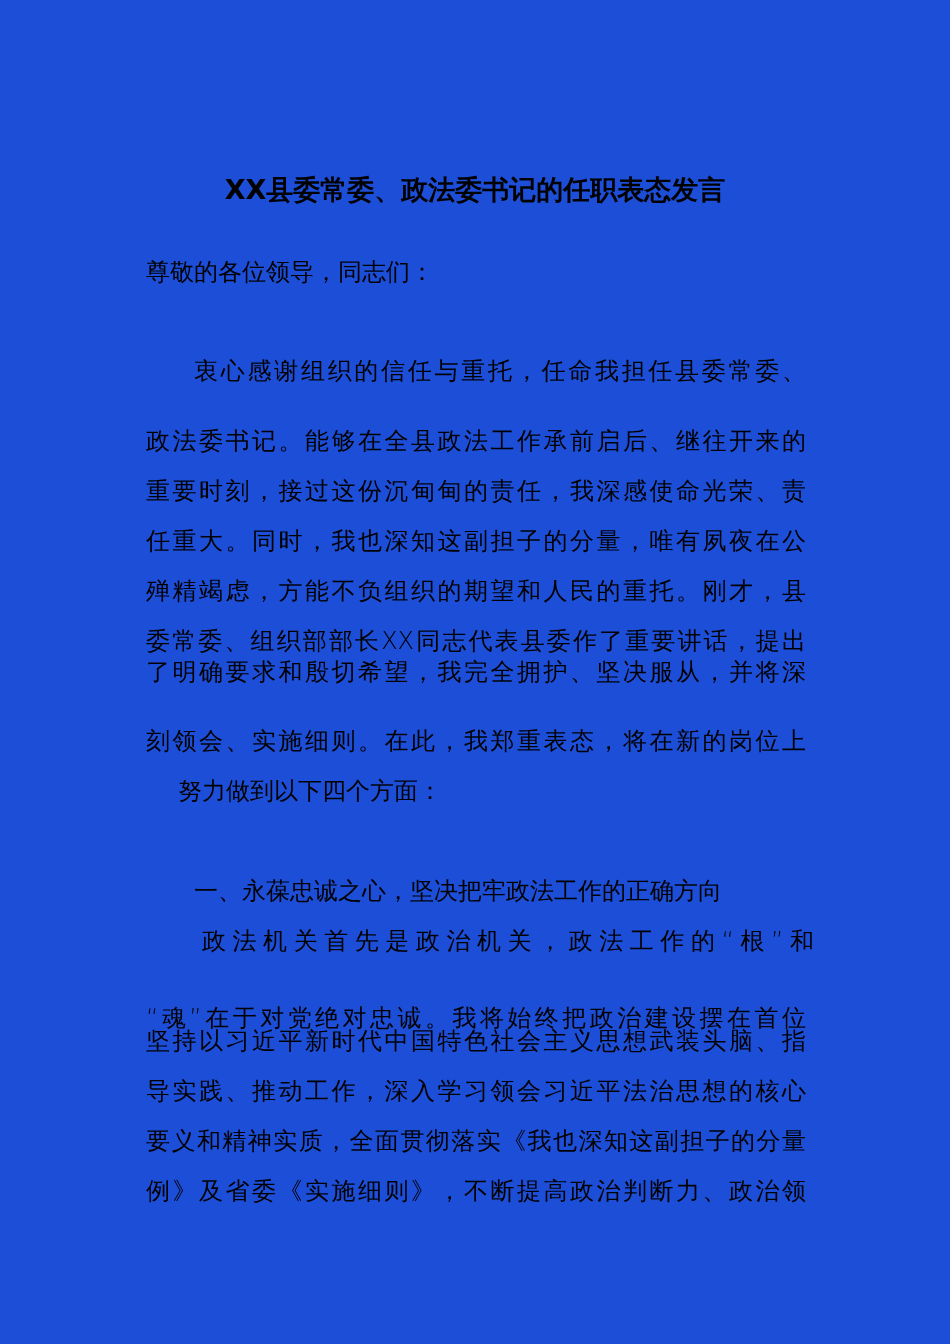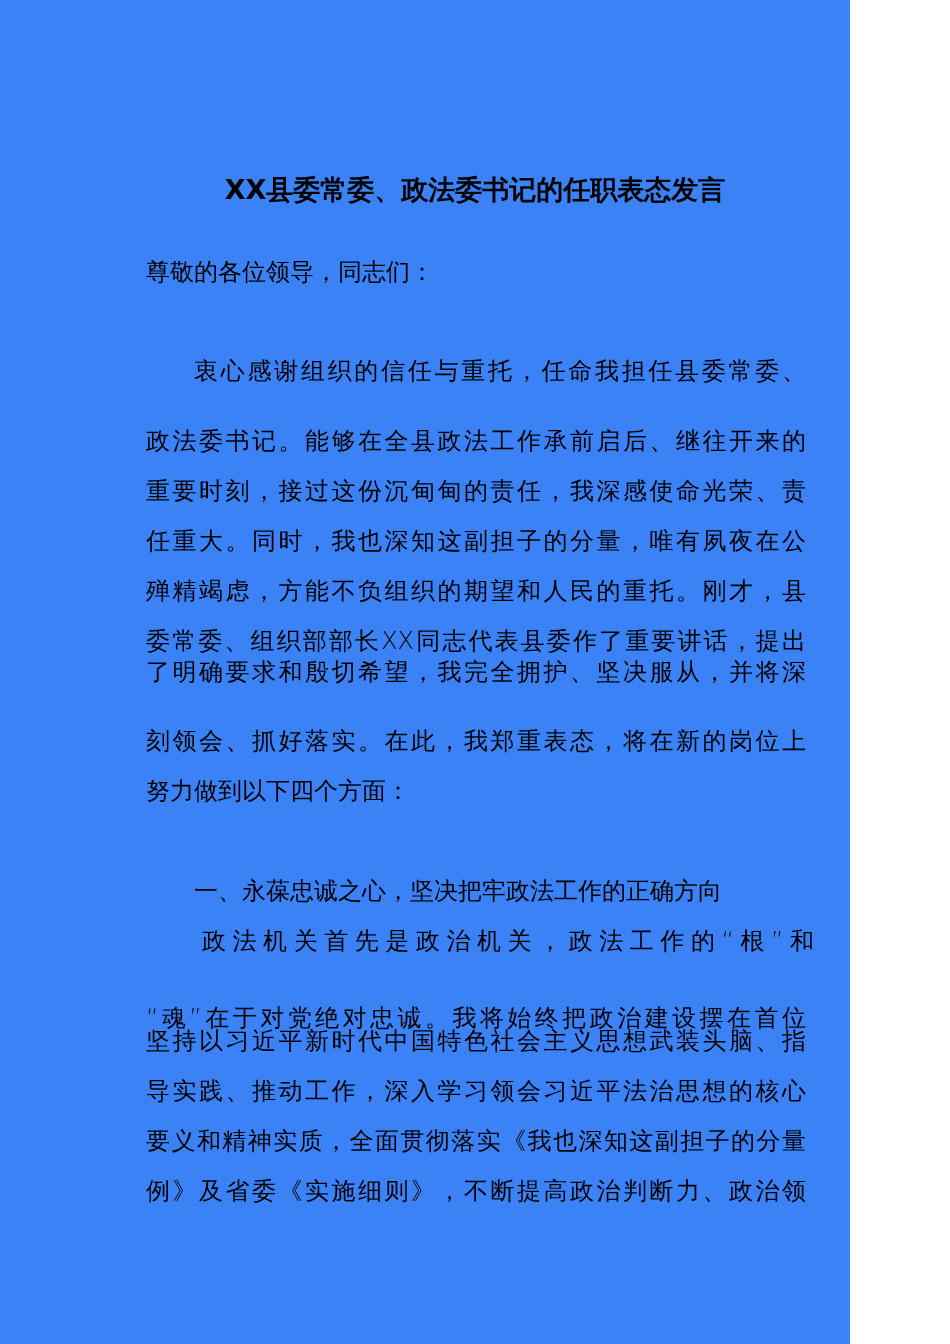--- a/index.html
+++ b/index.html
@@ -12,23 +12,23 @@
       height: 1344px;
       position: relative;
       overflow: hidden;
       font-family: "DejaVu Sans", "Liberation Sans", sans-serif;
       color: #000000;
     }
     .page {
       position: absolute;
       left: 0;
       top: 0;
-      width: 850px;
+      width: 950px;
       height: 1344px;
-      background: #3b82f6;
+      background: #1d4ed8;
     }
     .title {
       position: absolute;
       left: 0;
       width: 950px;
       top: 170px;
       text-align: center;
       font-size: 27px;
       font-weight: bold;
       letter-spacing: 0px;
@@ -79,22 +79,22 @@
   <div class="greeting" style="top:254px;">尊敬的各位领导，同志们：</div>
 
   <div>
     <div class="line indent" style="top:353px;">衷心感谢组织的信任与重托，任命我担任县委常委、</div>
     <div class="line" style="top:423px;">政法委书记。能够在全县政法工作承前启后、继往开来的</div>
     <div class="line" style="top:473px;">重要时刻，接过这份沉甸甸的责任，我深感使命光荣、责</div>
     <div class="line" style="top:523px;">任重大。同时，我也深知这副担子的分量，唯有夙夜在公</div>
     <div class="line" style="top:573px;">殚精竭虑，方能不负组织的期望和人民的重托。刚才，县</div>
     <div class="line" style="top:623px;">委常委、组织部部长XX同志代表县委作了重要讲话，提出</div>
     <div class="line" style="top:654px;">了明确要求和殷切希望，我完全拥护、坚决服从，并将深</div>
-    <div class="line" style="top:723px;">刻领会、抓好落实。在此，我郑重表态，将在新的岗位上</div>
-    <div class="line last" style="top:773px;">努力做到以下四个方面：</div>
+    <div class="line" style="top:723px;">刻领会、实施细则。在此，我郑重表态，将在新的岗位上</div>
+    <div class="line last" style="top:773px;margin-left:32px;">努力做到以下四个方面：</div>
   </div>
 
   <div>
     <div class="heading" style="top:873px;">一、永葆忠诚之心，坚决把牢政法工作的正确方向</div>
     <div class="line indent" style="top:923px;margin-left:8px;">政法机关首先是政治机关，政法工作的“根”和</div>
     <div class="line" style="top:1000px;">“魂”在于对党绝对忠诚。我将始终把政治建设摆在首位</div>
     <div class="line" style="top:1023px;">坚持以习近平新时代中国特色社会主义思想武装头脑、指</div>
     <div class="line" style="top:1073px;">导实践、推动工作，深入学习领会习近平法治思想的核心</div>
     <div class="line" style="top:1123px;">要义和精神实质，全面贯彻落实《我也深知这副担子的分量</div>
     <div class="line" style="top:1173px;">例》及省委《实施细则》，不断提高政治判断力、政治领</div>

